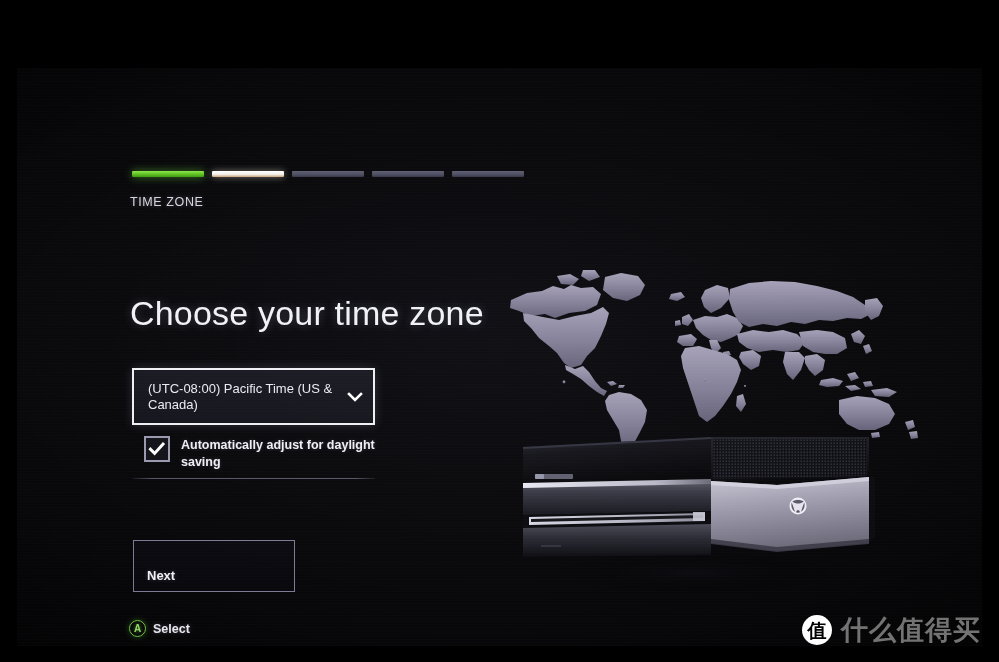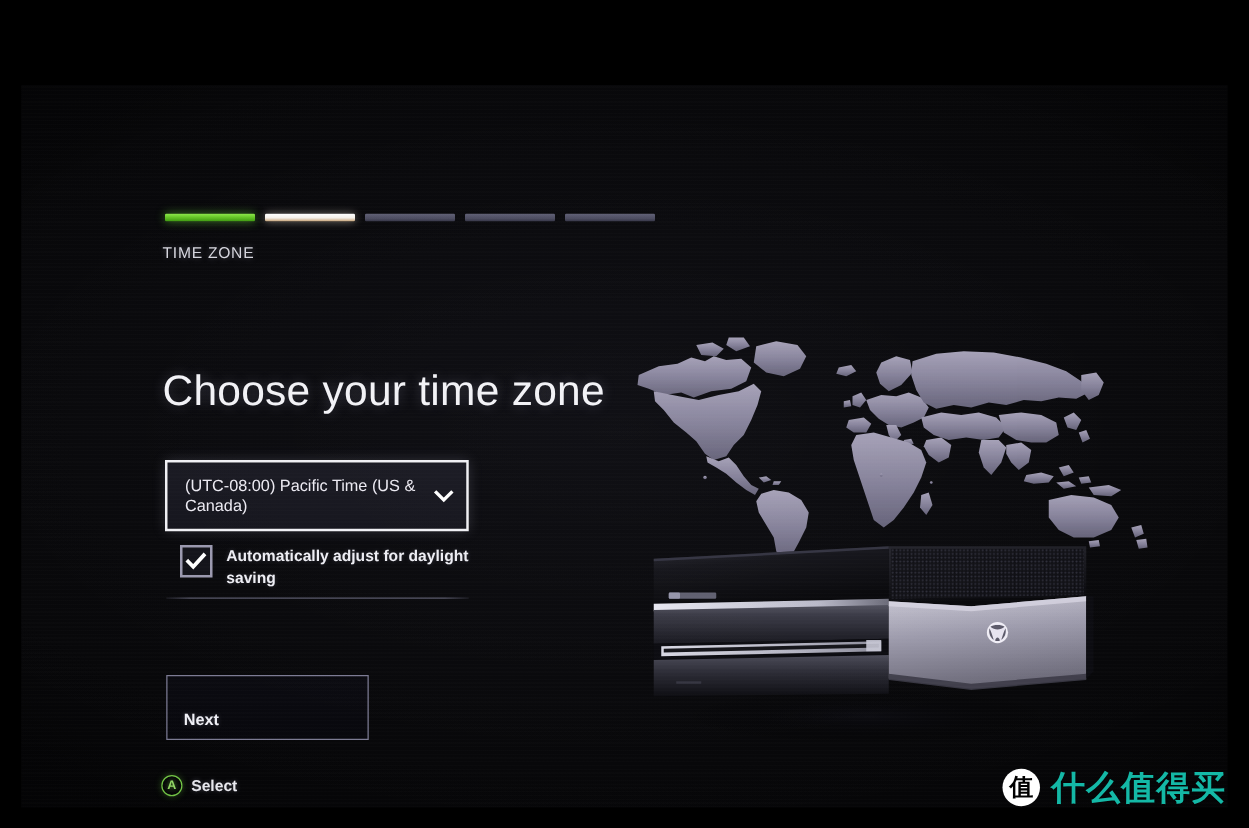--- a/index.html
+++ b/index.html
@@ -270,21 +270,21 @@
     align-items: center;
     justify-content: center;
     font-size: 19px;
     line-height: 1;
     font-weight: 700;
     font-family: "DejaVu Sans", sans-serif;
   }
   #watermark .wt {
     font-size: 27px;
     font-weight: 700;
-    color: #14b8a6;
+    color: #737373;
     letter-spacing: 1px;
     font-family: Liberation Serif, serif;
   }
 </style>
 </head>
 <body>
 
 <div id="photo">
 
   <div id="screen">

